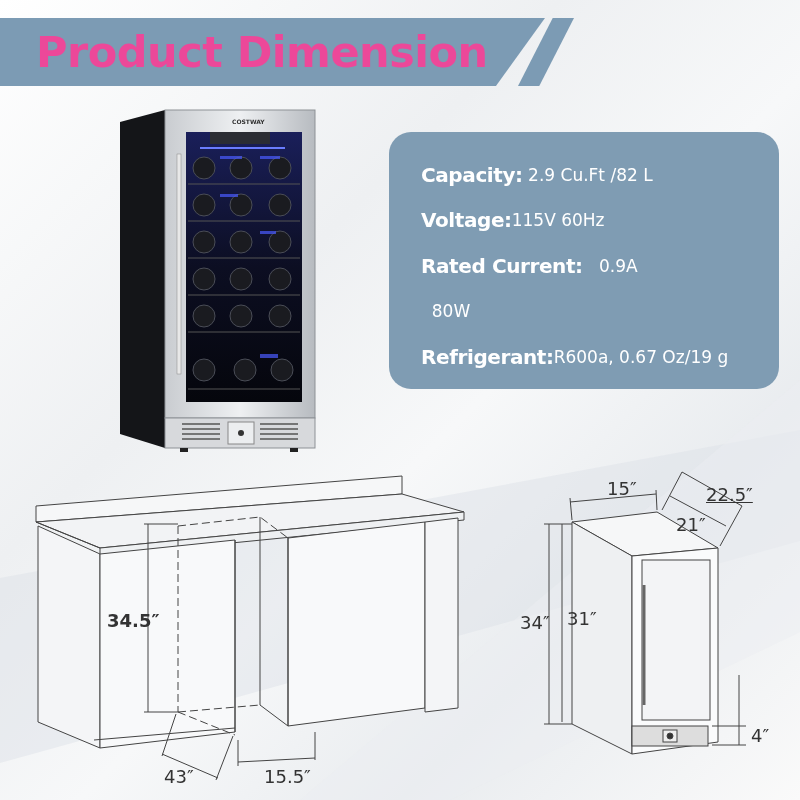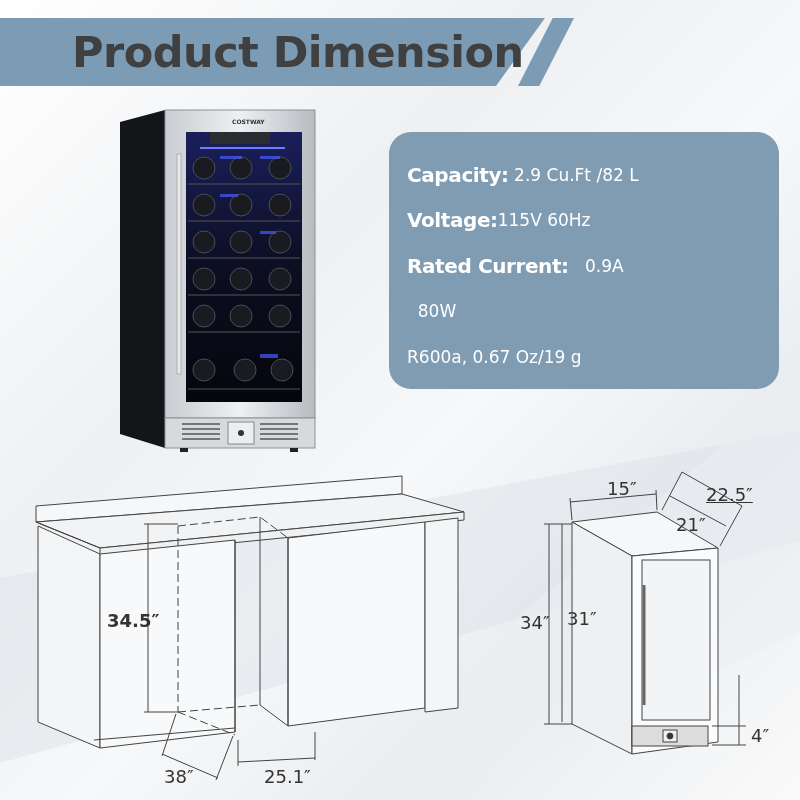--- a/index.html
+++ b/index.html
@@ -20,29 +20,28 @@
     clip-path: polygon(0 0, 100% 0, 91% 100%, 0 100%);
   }
   .banner-stripe {
     position: absolute; top: 18px; left: 518px; width: 56px; height: 68px;
     background: #7c9bb4;
     clip-path: polygon(62% 0, 100% 0, 38% 100%, 0 100%);
   }
   .banner-title {
     position: absolute; left: 36px; top: 22px;
     font-family: "DejaVu Sans", sans-serif; font-weight: bold;
-    font-size: 43px; color: #404040; letter-spacing: -0.5px;
+    font-size: 43px; color: #ec4899; letter-spacing: -0.5px;
     line-height: 60px;
-    margin-left: 36px;
   }
   
   .spec-card {
     position: absolute; left: 389px; top: 132px; width: 390px; height: 257px;
     background: #7f9cb3; border-radius: 22px;
-    padding: 20px 0 0 18px;
+    padding: 20px 0 0 32px;
   }
   .spec-row {
     height: 45.5px; display: flex; align-items: center; white-space: nowrap;
     color: #ffffff;
   }
   .spec-label { font-weight: bold; font-size: 20px; letter-spacing: -0.4px; }
   .spec-value { font-size: 17px; font-weight: normal; }
   
   .fridge {
     position: absolute; left: 120px; top: 104px; width: 196px; height: 350px;
@@ -153,20 +152,21 @@
     <span class="spec-value" style="white-space:pre">115V 60Hz</span>
   </div>
   <div class="spec-row">
     <span class="spec-label">Rated Current:</span>
     <span class="spec-value" style="white-space:pre">   0.9A</span>
   </div>
   <div class="spec-row">
     <span class="spec-value" style="white-space:pre">  80W</span>
   </div>
   <div class="spec-row">
+    <span class="spec-label">Refrigerant:</span>
     <span class="spec-value" style="white-space:pre">R600a, 0.67 Oz/19 g</span>
   </div>
 </div>
 
 <div style="position:absolute;left:30px;top:470px;width:440px;height:320px;">
   <svg width="440" height="320" viewBox="0 0 440 320" fill="none" stroke="#444" stroke-width="1">
 
     <polygon points="6,36 372,6 372,24 6,52" fill="#f6f7f8"></polygon>
     <polygon points="6,52 372,24 434,42 70,78" fill="#f2f3f5"></polygon>
     <polygon points="70,78 434,42 434,50 70,86" fill="#eef0f2"></polygon>
@@ -194,22 +194,22 @@
 
     <line x1="146" y1="244" x2="132" y2="286"></line>
     <line x1="203" y1="266" x2="186" y2="310"></line>
     <line x1="132" y1="284" x2="188" y2="308"></line>
 
     <line x1="208" y1="270" x2="208" y2="296"></line>
     <line x1="285" y1="262" x2="285" y2="290"></line>
     <line x1="208" y1="292" x2="285" y2="288"></line>
   </svg>
   <div class="dim-label" style="left:77px;top:140px;font-weight:bold;">34.5″</div>
-  <div class="dim-label" style="left:134px;top:296px;">38″</div>
-  <div class="dim-label" style="left:234px;top:296px;">25.1″</div>
+  <div class="dim-label" style="left:134px;top:296px;">43″</div>
+  <div class="dim-label" style="left:234px;top:296px;">15.5″</div>
 </div>
 
 <div style="position:absolute;left:520px;top:460px;width:280px;height:330px;">
   <svg width="280" height="330" viewBox="0 0 280 330" fill="none" stroke="#444" stroke-width="1">
 
     <polygon points="52,62 137,52 198,88 112,96" fill="#f6f7f8"></polygon>
 
     <polygon points="52,62 112,96 112,294 52,264" fill="#eef0f2"></polygon>
 
     <polygon points="112,96 198,88 198,282 112,294" fill="#fafbfc"></polygon>

